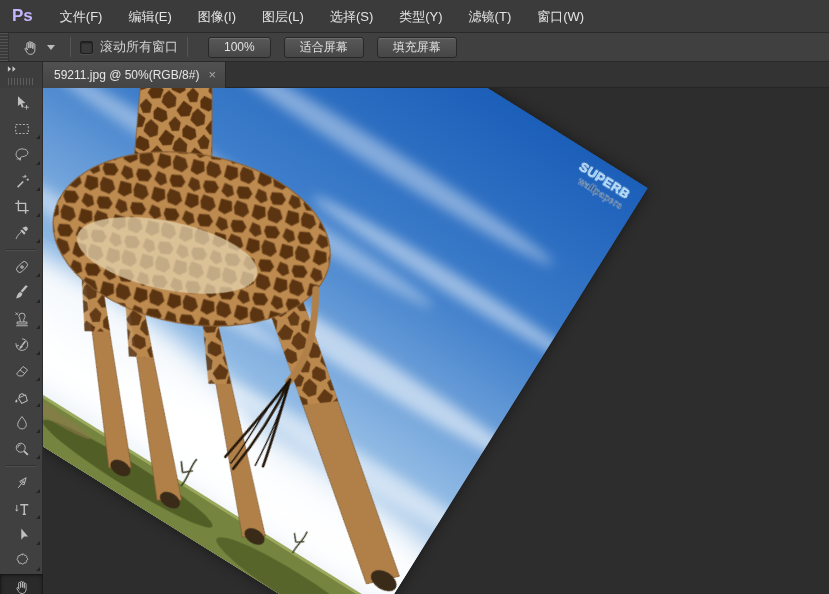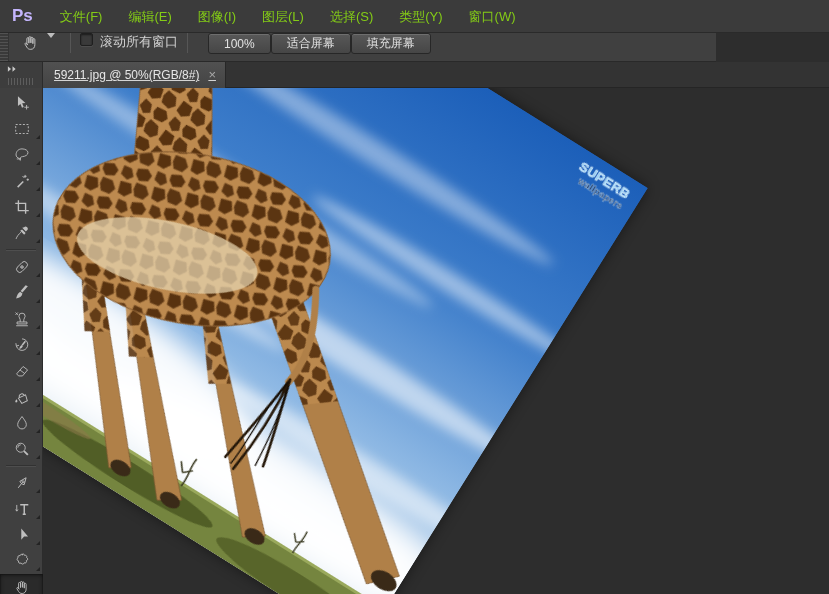--- a/index.html
+++ b/index.html
@@ -7,48 +7,48 @@
   .app{position:relative;width:829px;height:594px;overflow:hidden;
        font-family:"Liberation Sans","DejaVu Sans",sans-serif;
        background:#2d2d2d;color:#d4d4d4;user-select:none;}
 
   
   .menubar{position:absolute;left:0;top:0;width:829px;height:33px;
            background:#3b3b3b;border-bottom:1px solid #2a2a2a;
            display:flex;align-items:center;}
   .ps-logo{font-weight:bold;font-size:17px;color:#c4b5fd;margin:0 14px 0 12px;letter-spacing:0;}
   .menu-items{display:flex;align-items:center;height:100%;}
-  .menu-item{font-size:13px;color:#84cc16;padding:0 13px;line-height:33px;cursor:default;}
-
-  
-  .optionsbar{position:absolute;left:0;top:33px;width:716px;height:29px;
+  .menu-item{font-size:13px;color:#e5e5e5;padding:0 13px;line-height:33px;cursor:default;}
+
+  
+  .optionsbar{position:absolute;left:0;top:33px;width:829px;height:29px;
               background:#404040;border-bottom:1px solid #292929;
-              display:flex;align-items:flex-start;}
+              display:flex;align-items:center;}
   .obar-grip{width:9px;height:100%;margin-right:8px;
              background:repeating-linear-gradient(0deg,#525252 0 1px,#3a3a3a 1px 3px);
              border-right:1px solid #343434;}
   .obar-toolicon{display:flex;align-items:center;margin:0 2px 0 4px;}
   .obar-toolicon svg{display:block;}
   .caret{width:0;height:0;border-left:4px solid transparent;border-right:4px solid transparent;
          border-top:5px solid #bdbdbd;margin:0 6px 0 5px;}
   .vsep{width:1px;height:20px;background:#2c2c2c;border-right:1px solid #565656;margin:0 9px;}
   .checkbox{width:13px;height:13px;background:#3a3a3a;border:1px solid #1f1f1f;
             box-shadow:inset 0 1px 2px rgba(0,0,0,.55), 0 1px 0 rgba(255,255,255,.07);
             border-radius:2px;margin-right:7px;}
   .check-label{font-size:13px;color:#d2d2d2;}
-  .obar-buttons{display:flex;align-items:center;margin-left:11px;}
+  .obar-buttons{display:flex;align-items:center;gap:13px;margin-left:11px;}
   .obar-btn{height:21px;padding:0 15px;font-size:12px;color:#e2e2e2;
             font-family:"Liberation Sans","DejaVu Sans",sans-serif;
             background:linear-gradient(#585858,#464646);
             border:1px solid #272727;border-radius:3px;
             box-shadow:inset 0 1px 0 #6e6e6e;cursor:default;}
 
   
   .tabrow{position:absolute;left:0;top:62px;width:829px;height:26px;
-          background:#333333;border-bottom:1px solid #252525;display:flex;text-decoration:underline;}
+          background:#333333;border-bottom:1px solid #252525;display:flex;}
   .tools-header{width:43px;height:26px;background:#3d3d3d;border-right:1px solid #2b2b2b;
                 display:flex;flex-direction:column;}
   .tools-header .chev{height:13px;display:flex;align-items:center;padding-left:5px;}
   .tools-header .hgrip{height:13px;display:flex;align-items:center;justify-content:center;}
   .hgrip i{display:block;width:26px;height:7px;
            background:repeating-linear-gradient(90deg,#5d5d5d 0 1px,transparent 1px 3px);}
   .tab{height:26px;display:flex;align-items:center;padding:0 9px 0 11px;
        background:linear-gradient(#515151,#444444);border-right:1px solid #272727;
        font-size:12px;color:#e6e6e6;}
   .tab .close{margin-left:9px;color:#a8a8a8;font-size:13px;line-height:12px;cursor:default;}
@@ -82,20 +82,21 @@
 
   <div class="menubar">
     <span class="ps-logo">Ps</span>
     <nav class="menu-items" id="menu-items">
         <span class="menu-item">文件(F)</span>
         <span class="menu-item">编辑(E)</span>
         <span class="menu-item">图像(I)</span>
         <span class="menu-item">图层(L)</span>
         <span class="menu-item">选择(S)</span>
         <span class="menu-item">类型(Y)</span>
+        <span class="menu-item">滤镜(T)</span>
         <span class="menu-item">窗口(W)</span>
       </nav>
   </div>
 
   <div class="optionsbar">
     <div class="obar-grip"></div>
     <span class="obar-toolicon" id="obar-toolicon">
         <svg viewBox="0 0 20 20" width="19" height="19">
           <path d="M6.2 11.8V6a1.05 1.05 0 0 1 2.1 0v4.4M8.3 10V4.9a1.05 1.05 0 0 1 2.1 0V10M10.4 10V5.5a1.05 1.05 0 0 1 2.1 0v5.2M12.5 11V7a1.05 1.05 0 0 1 2.1 0v5.3c0 2.9-1.7 4.9-4.4 4.9-2 0-3.1-.7-4-2.2l-1.9-3.2c-.5-.9.7-1.7 1.4-.9l1.3 1.5" fill="none" stroke="#c6c6c6" stroke-linecap="round" stroke-linejoin="round"></path>
         </svg>

